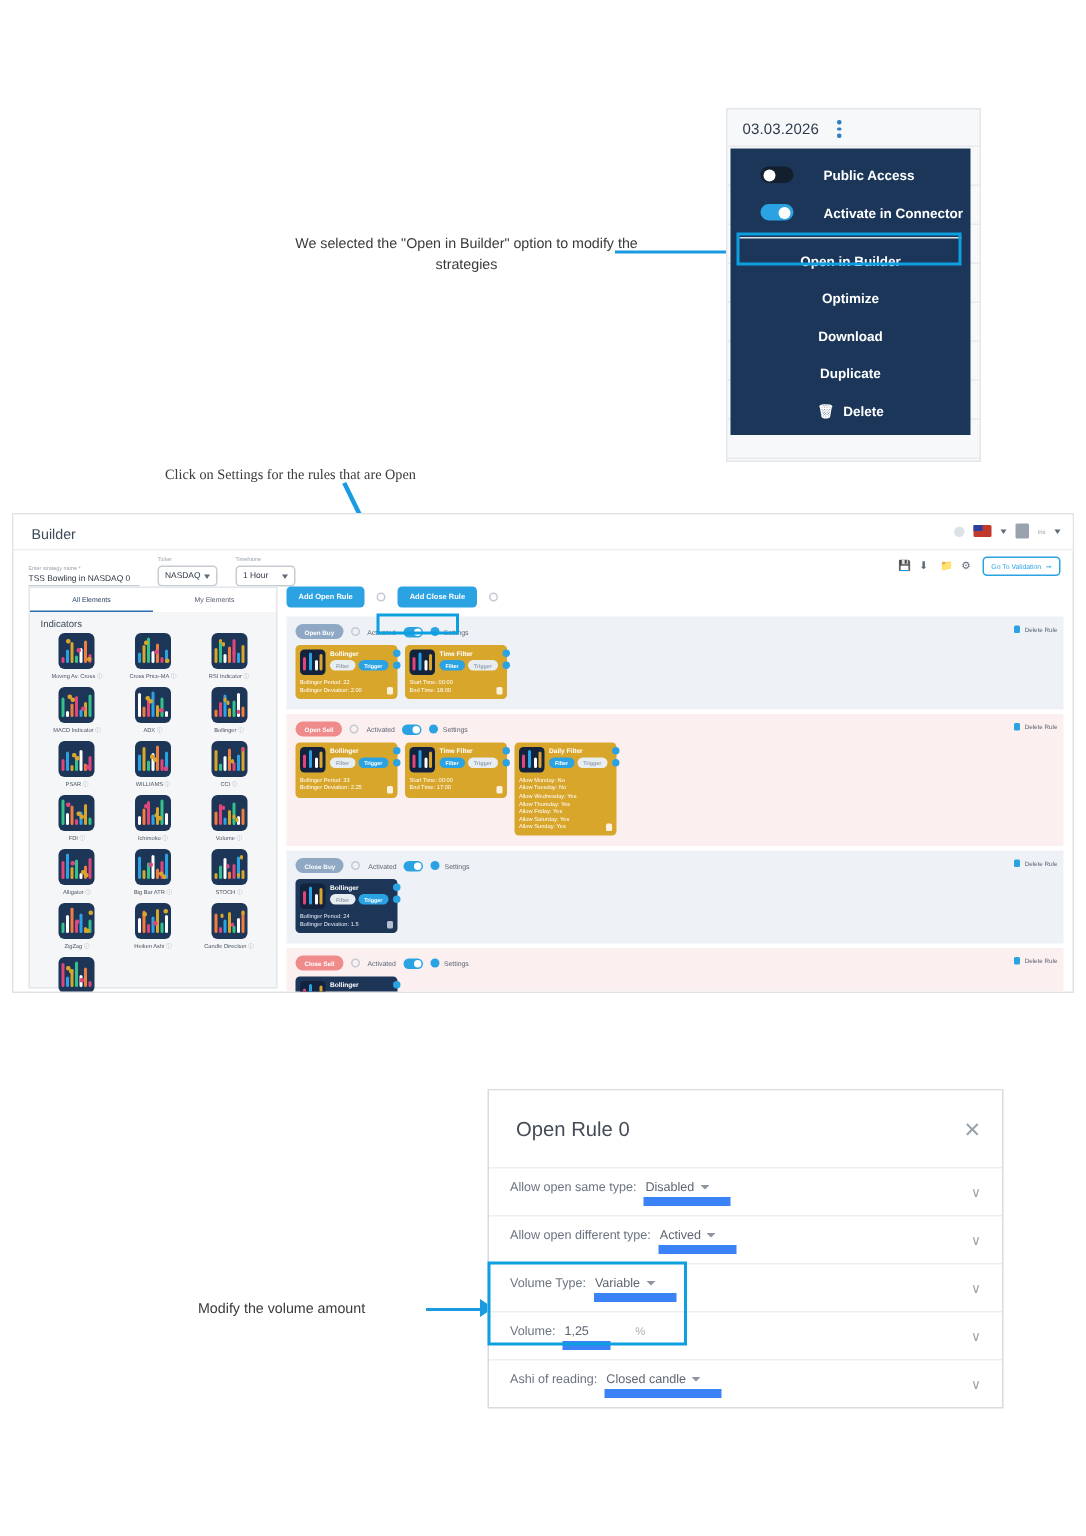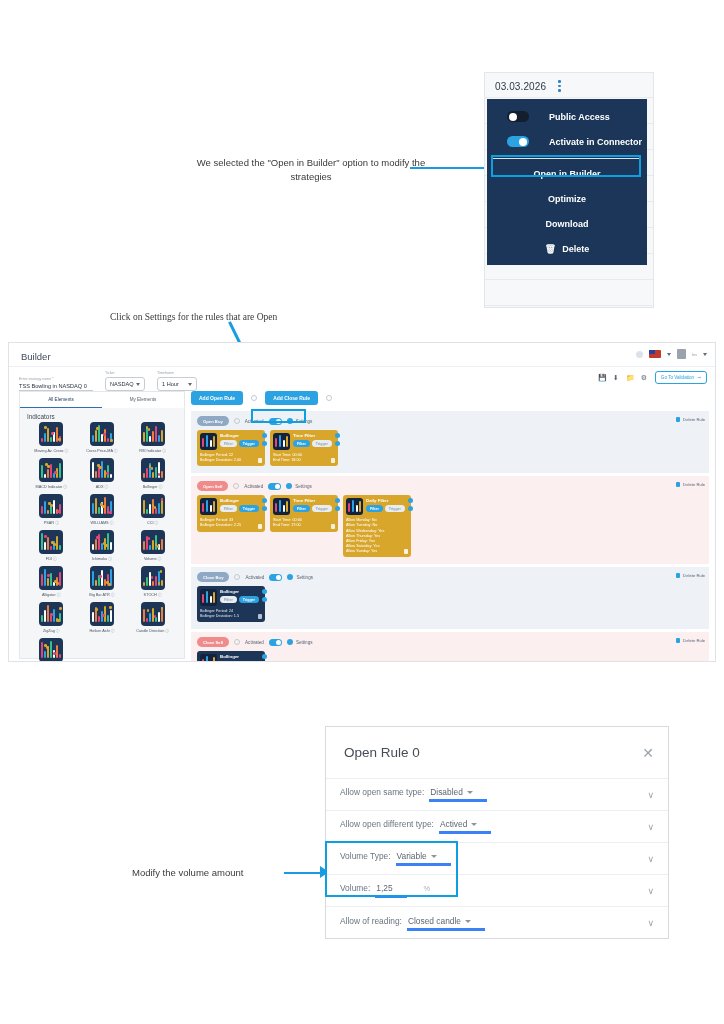--- a/index.html
+++ b/index.html
@@ -151,21 +151,21 @@
         background:#ffffff; border:1px solid #d7dbe0; }
   .dlg-title-row { height:52px; display:flex; align-items:center; justify-content:space-between;
      padding:0 14px 0 18px; border-bottom:1px solid #eceef1; background:#fff; }
   .dlg-title { font-size:13.5px; color:#444c55; }
   .dlg-x { font-size:14px; color:#9aa3ac; }
   .dlg-row { height:32px; display:flex; align-items:center; justify-content:space-between;
      padding:0 14px 0 14px; border-bottom:1px solid #eceef1; position:relative; }
   .dlg-row:last-child { border-bottom:none; }
   .dlg-left { display:flex; align-items:baseline; gap:5px; }
   .dlg-lab { font-size:8.4px; color:#6b7480; }
-  .dlg-val { font-size:8.4px; color:#5d6671; border-bottom:3px solid #3b82f6;
+  .dlg-val { font-size:8.4px; color:#5d6671; border-bottom:6px solid #3b82f6;
      padding:0 14px 2px 1px; display:inline-flex; align-items:baseline; gap:4px; }
   .dlg-val .dc { width:0;height:0;border-left:3px solid transparent;border-right:3px solid transparent;
      border-top:3.6px solid #8c959f; position:relative; top:-1px; }
   .dlg-chev { color:#9aa3ac; font-size:9px; }
   .pct { font-size:7.5px; color:#aab2ba; margin-left:12px; }
   .hl-vol { position:absolute; left:325px; top:841px; width:133px; height:56px;
      border:2.5px solid #0d9fe0; pointer-events:none; }
 </style>
 </head>
 <body>
@@ -218,20 +218,21 @@
             <span class="toggle on">
               <i></i>
             </span>
           </span>
         <span>Activate in Connector</span>
       </div>
       <div class="menu-sep"></div>
       <div class="menu-row center">Open in Builder</div>
       <div class="menu-row center">Optimize</div>
       <div class="menu-row center">Download</div>
+      <div class="menu-row center">Duplicate</div>
       <div class="menu-row center">
         <span class="m-trash">🗑</span>
         <span>Delete</span>
       </div>
     </div>
     <div class="hl-builder"></div>
   </div>
 
   <div class="p2">
     <div class="bld-topbar"></div>
@@ -900,21 +901,21 @@
             <span class="dlg-lab">Volume:</span>
             <span class="dlg-val">
               <span>1,25</span>
             </span>
             <span class="pct">%</span>
           </div>
           <span class="dlg-chev">∨</span>
         </div>
         <div class="dlg-row">
           <div class="dlg-left">
-            <span class="dlg-lab">Allow of reading:</span>
+            <span class="dlg-lab">Ashi of reading:</span>
             <span class="dlg-val">
               <span>Closed candle</span>
               <span class="dc"></span>
             </span>
           </div>
           <span class="dlg-chev">∨</span>
         </div>
       </div>
   </div>
   <div class="hl-vol"></div>

